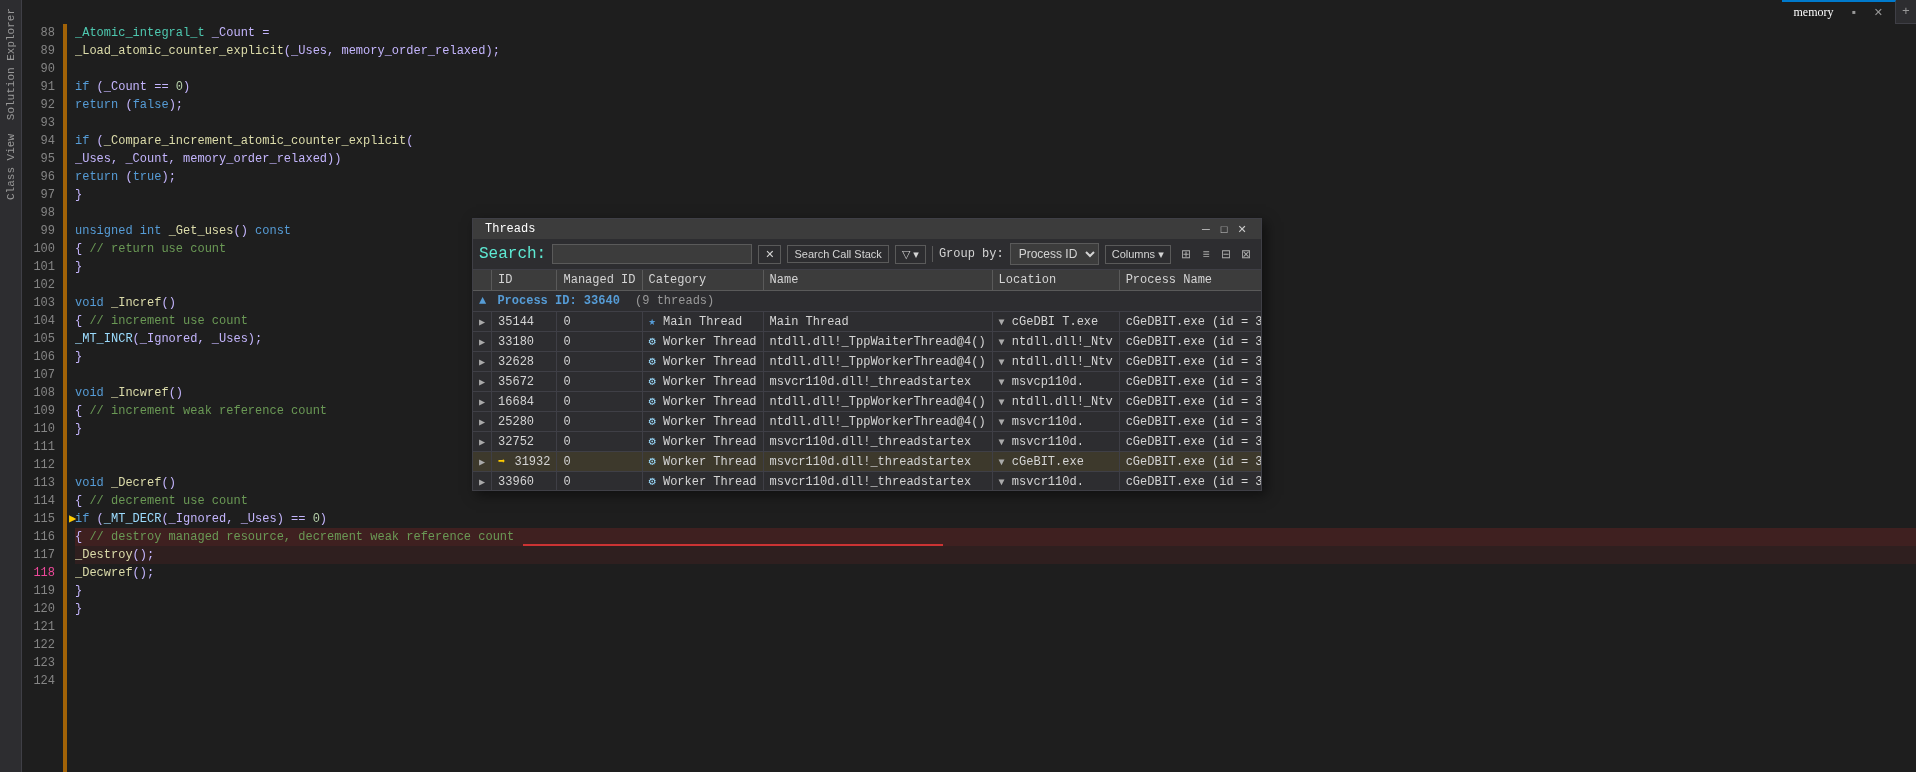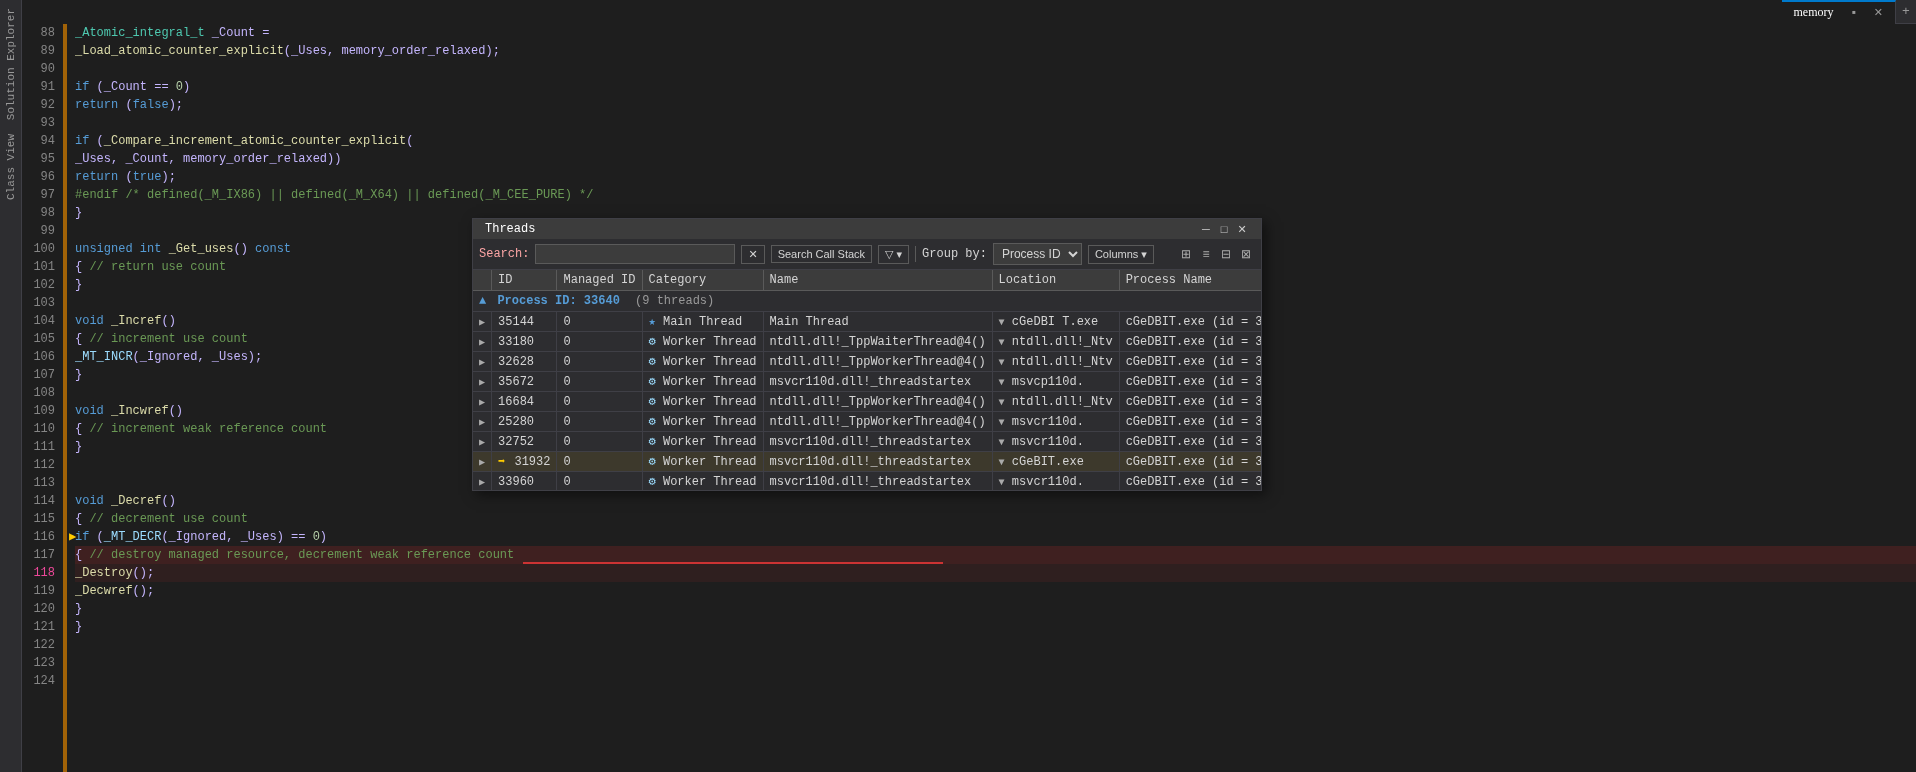--- a/index.html
+++ b/index.html
@@ -137,22 +137,22 @@
     .threads-toolbar {
       background: #2d2d30;
       padding: 4px 6px;
       display: flex;
       align-items: center;
       gap: 6px;
       border-bottom: 1px solid #3f3f46;
     }
 
     .toolbar-label {
-      font-size: 12px;
-      color: #fca5a5;
+      font-size: 16px;
+      color: #5eead4;
     }
 
     .search-input {
       background: #3c3c3c;
       border: 1px solid #5a5a5a;
       color: #d4d4d4;
       font-size: 12px;
       padding: 2px 6px;
       width: 200px;
       outline: none;
@@ -393,23 +393,20 @@
       <div class="code-line">
         <span class="plain">    </span><span class="kw">if</span><span class="plain"> (</span><span class="fn">_Compare_increment_atomic_counter_explicit</span><span class="plain">(</span>
       </div>
       <div class="code-line">
         <span class="plain">            _Uses, _Count, memory_order_relaxed))</span>
       </div>
       <div class="code-line">
         <span class="plain">        </span><span class="kw">return</span><span class="plain"> (</span><span class="kw">true</span><span class="plain">);</span>
       </div>
       <div class="code-line">
-        <span class="comment">#endif /* defined(_M_IX86) || defined(_M_X64) || defined(_M_CEE_PURE) */</span>
-      </div>
-      <div class="code-line">
         <span class="plain">    }</span>
       </div>
       <div class="code-line"></div>
       <div class="code-line">
         <span class="plain">    </span><span class="kw">unsigned</span><span class="plain"> </span><span class="kw">int</span><span class="plain"> </span><span class="fn">_Get_uses</span><span class="plain">() </span><span class="kw">const</span>
       </div>
       <div class="code-line">
         <span class="plain">    {   </span><span class="comment">// return use count</span>
       </div>
       <div class="code-line">

